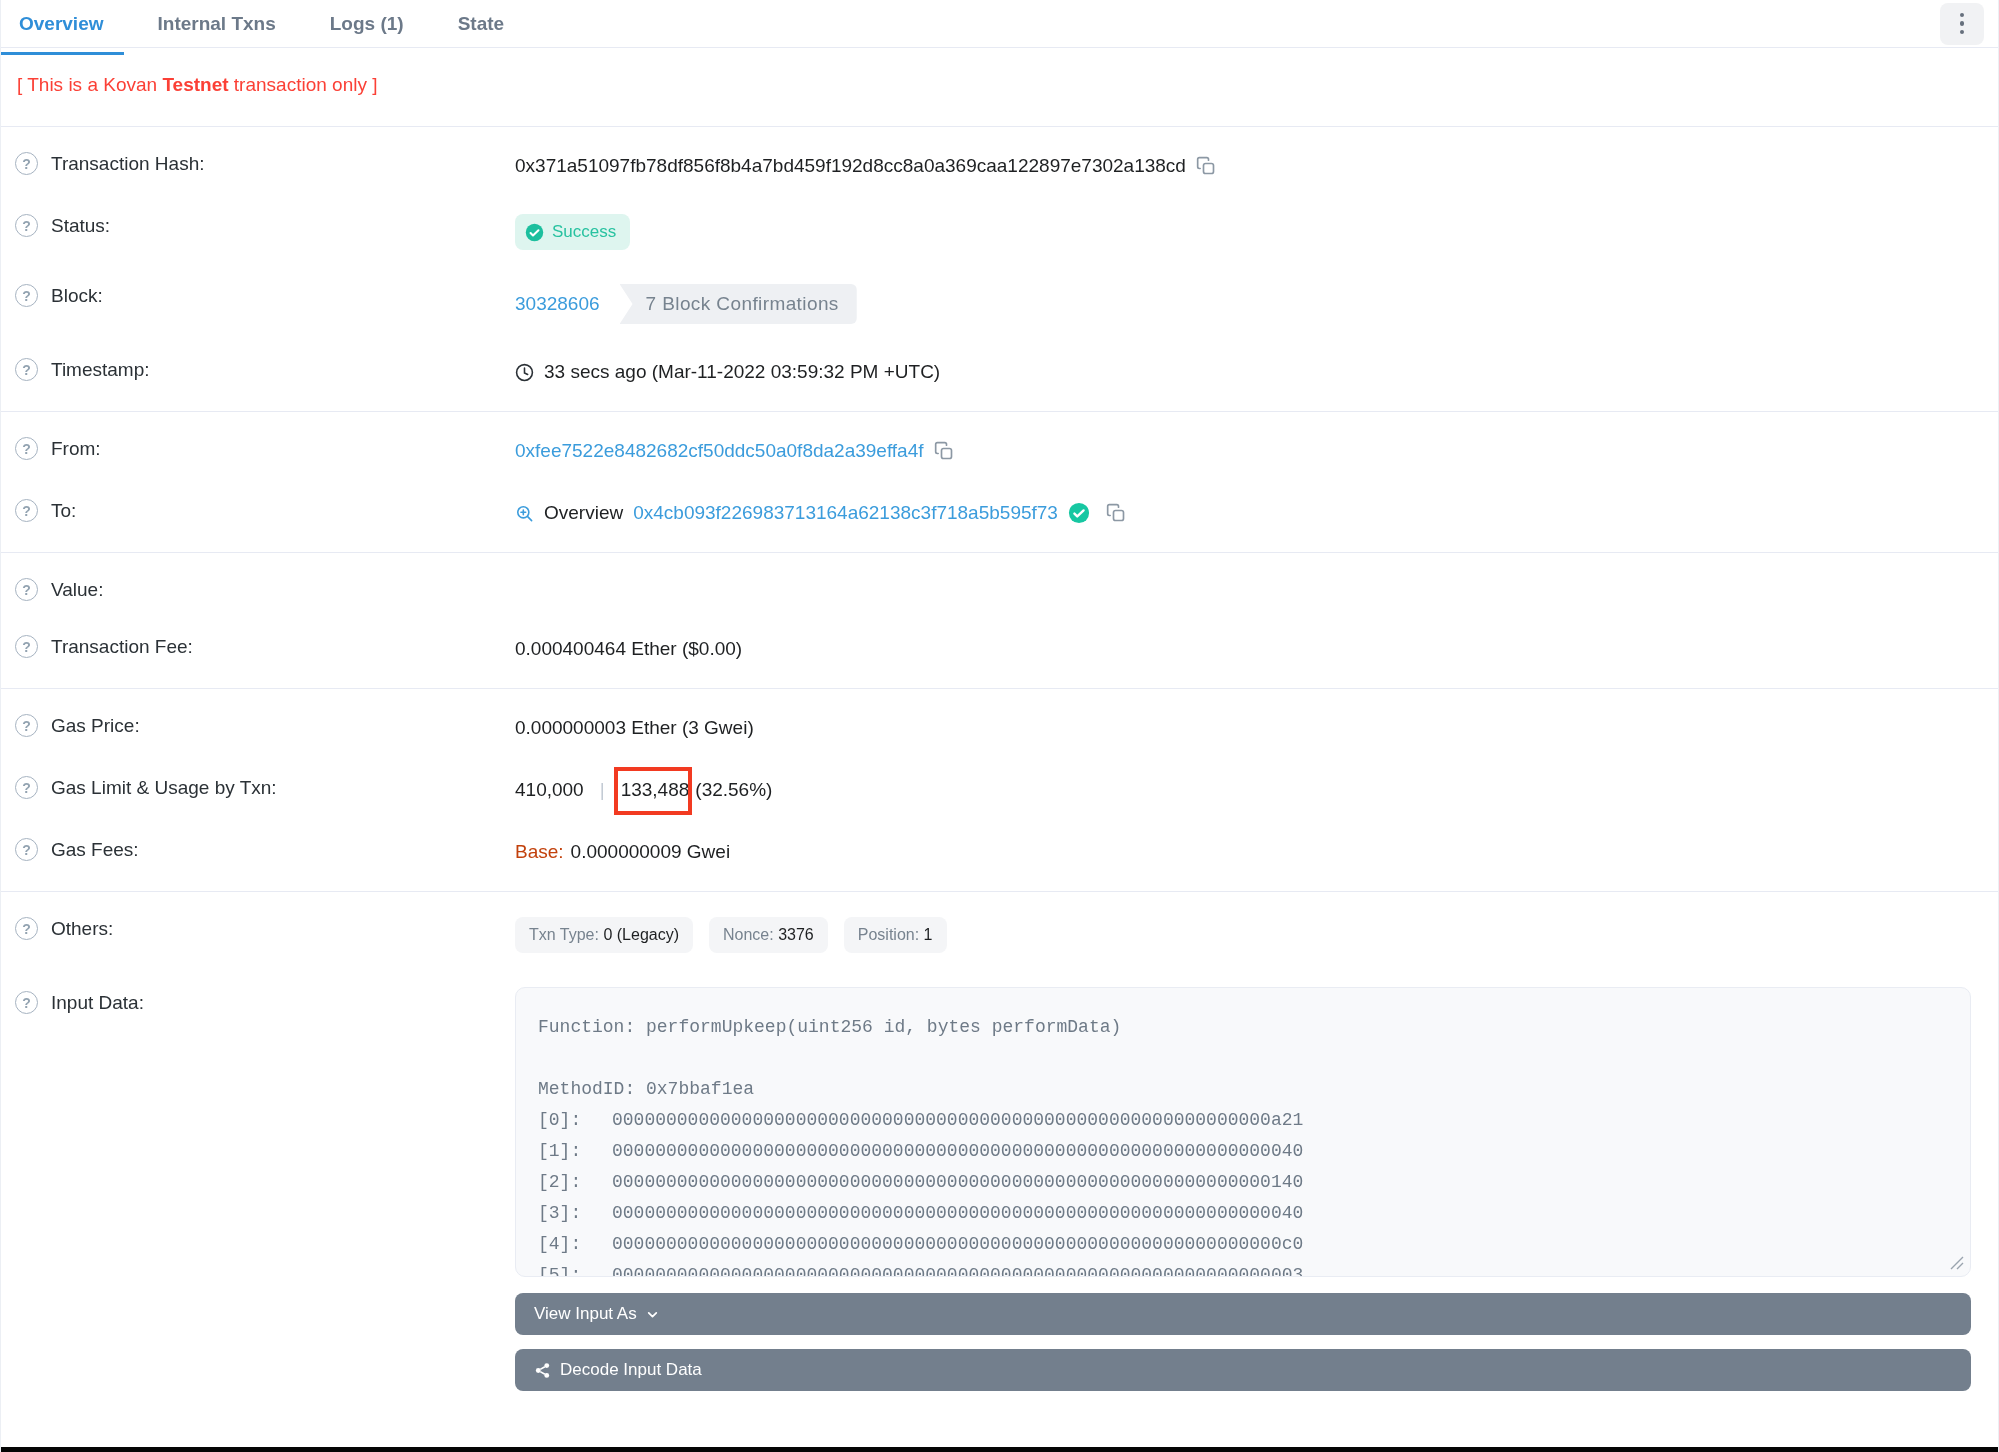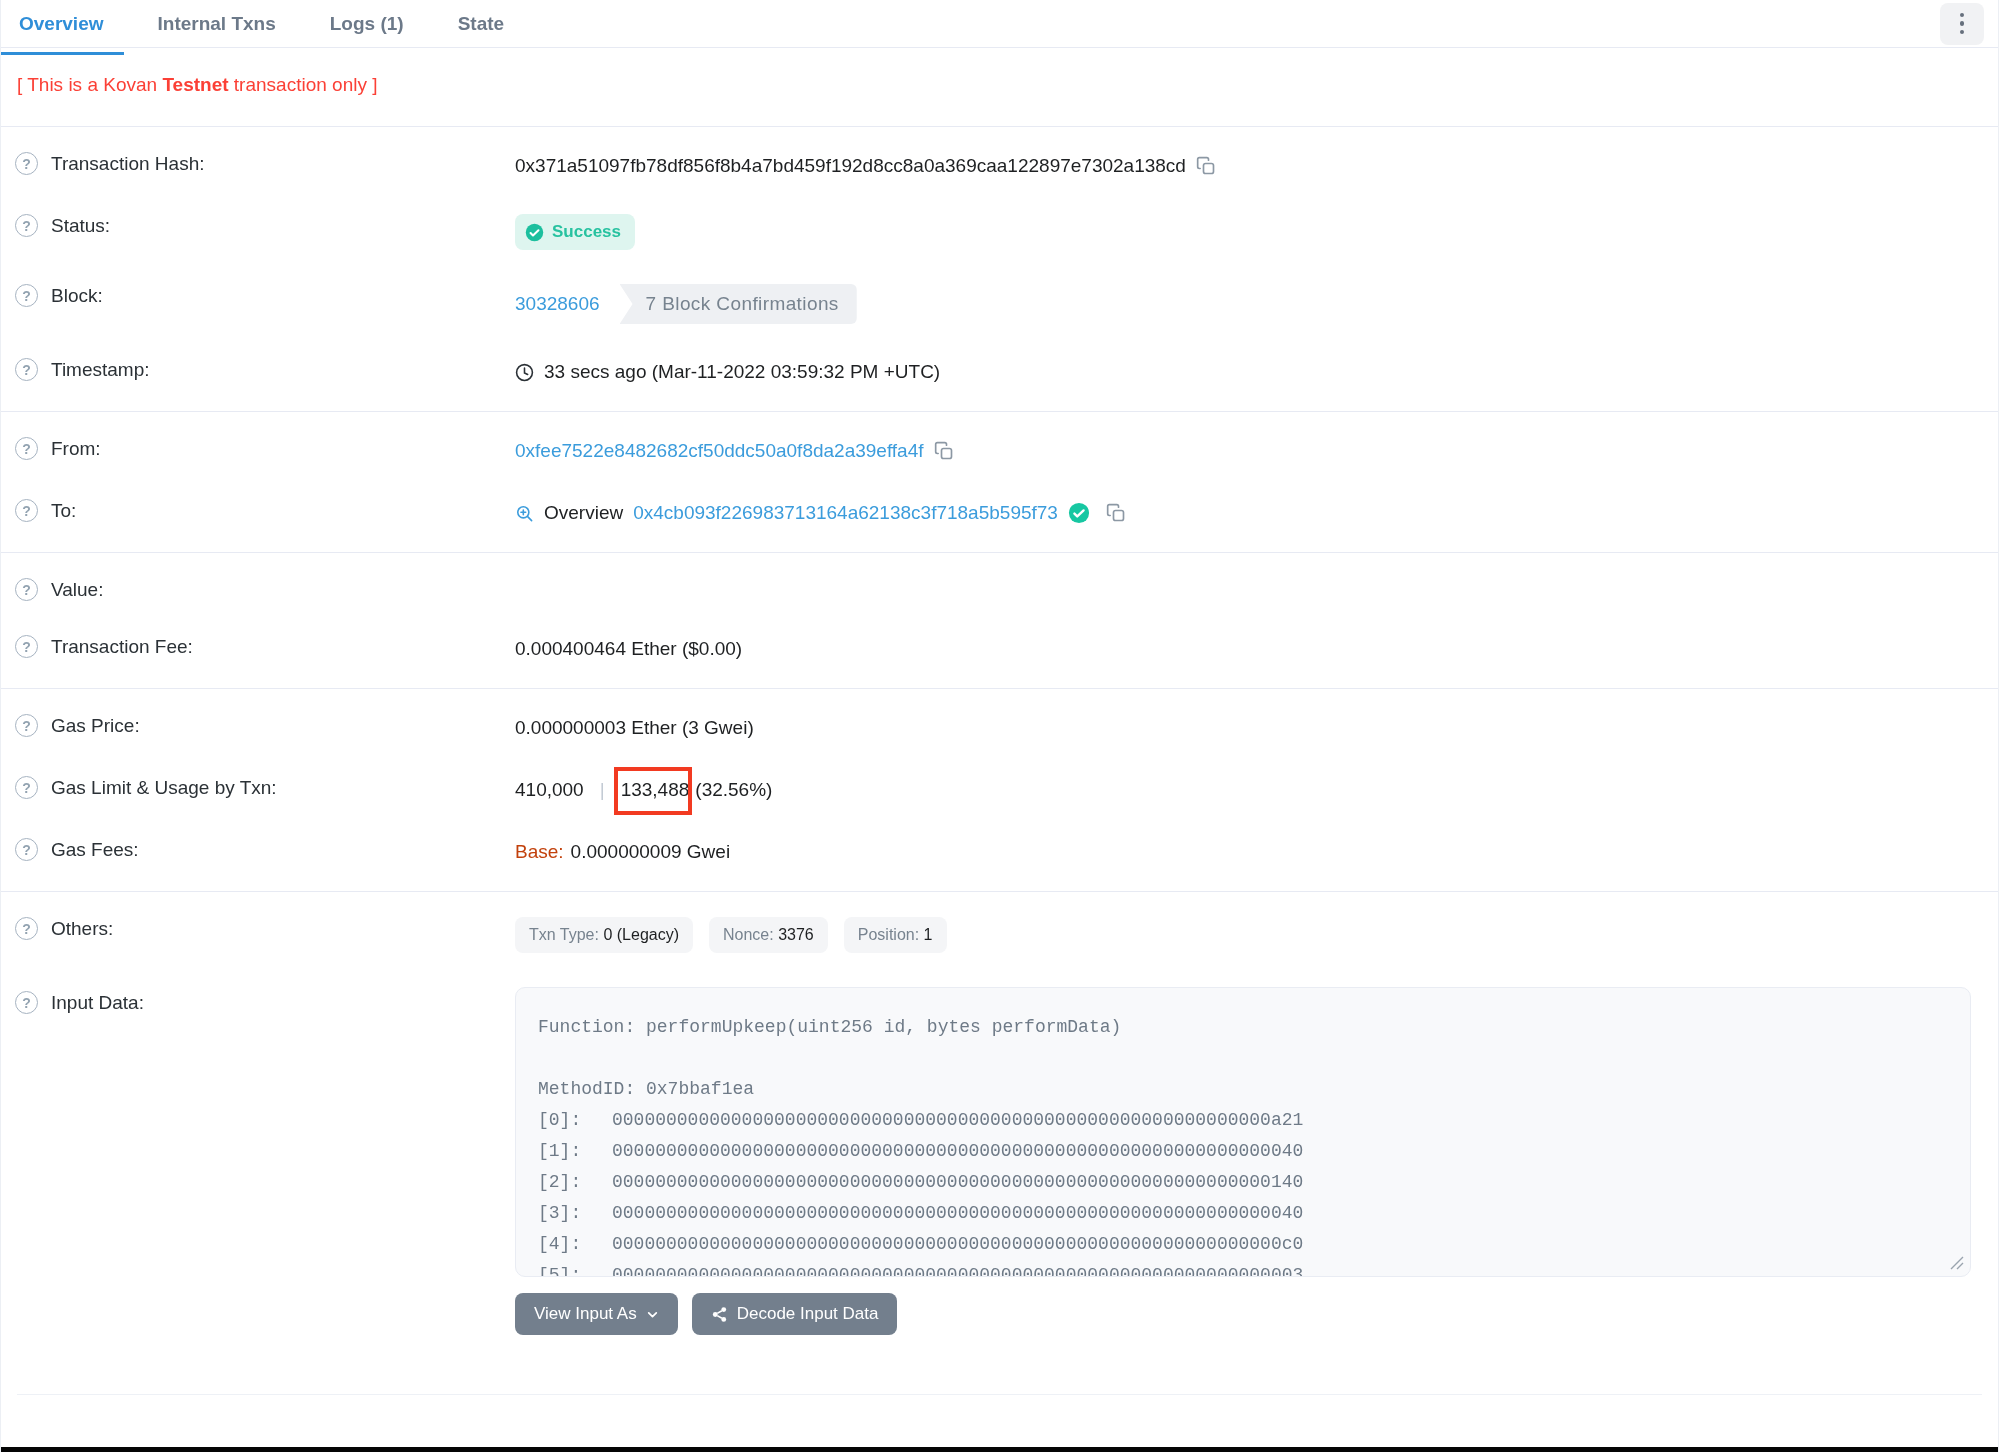--- a/index.html
+++ b/index.html
@@ -43,21 +43,21 @@
   .help {
     width:23px; height:23px; border-radius:50%; border:1.4px solid #a6b3c1;
     color:#93a3b1; font-size:14px; font-weight:700; display:flex;
     align-items:center; justify-content:center; flex:0 0 23px; cursor:pointer;
   }
   .link { color:#3b9cdc; text-decoration:none; cursor:pointer; }
   .icon-btn { background:none; border:none; cursor:pointer; display:flex; align-items:center; padding:0; }
   
   .badge-success {
     display:inline-flex; align-items:center; gap:8px;
-    background:#def5ef; color:#27c2a0; font-weight:700;
+    background:#def5ef; color:#27c2a0; font-weight:400;
     padding:8px 14px 8px 10px; border-radius:8px; font-size:17px;
   }
   .badge-confirm {
     background:#eef0f3; color:#77838f; font-size:19px; letter-spacing:.4px;
     padding:9px 18px 9px 26px; margin-left:10px;
     clip-path:polygon(0 0,100% 0,100% 100%,0 100%,13px 50%);
     border-radius:0 6px 6px 0;
   }
   .badge-gray {
     background:#f4f5f7; border-radius:8px; padding:7px 13px; font-size:16px; color:#1e2022;
@@ -77,21 +77,21 @@
   .inputdata-wrap { flex:1; padding-right:13px; }
   .inputdata-box {
     position:relative; background:#f8f9fb; border:1px solid #e9ecf3; border-radius:10px;
     height:290px; overflow:hidden; padding:24px 22px;
     font-family:"Liberation Mono","DejaVu Sans Mono",monospace;
     font-size:18px; line-height:31px; color:#6e7a87; cursor:text;
   }
   .hexrow { display:flex; white-space:pre; }
   .hexrow .idx { width:74px; flex:0 0 74px; }
   .grip { position:absolute; right:6px; bottom:6px; }
-  .btnrow { display:flex; gap:14px; margin-top:16px; }
+  .btnrow { display:flex; gap:14px; margin-top:16px;flex-direction:column; }
   .btn {
     display:inline-flex; align-items:center; gap:9px; border:none; cursor:pointer;
     background:#737f8d; color:#ffffff; font-size:17px; font-family:inherit;
     padding:11px 19px; border-radius:8px;
   }
   
   .bottom-divider { border-top:1px solid #eef1f6; margin:34px 16px 0; }
   .bottom-bar { position:absolute; left:0; right:0; bottom:0; height:5px; background:#050505; }
 </style>
 </head>

